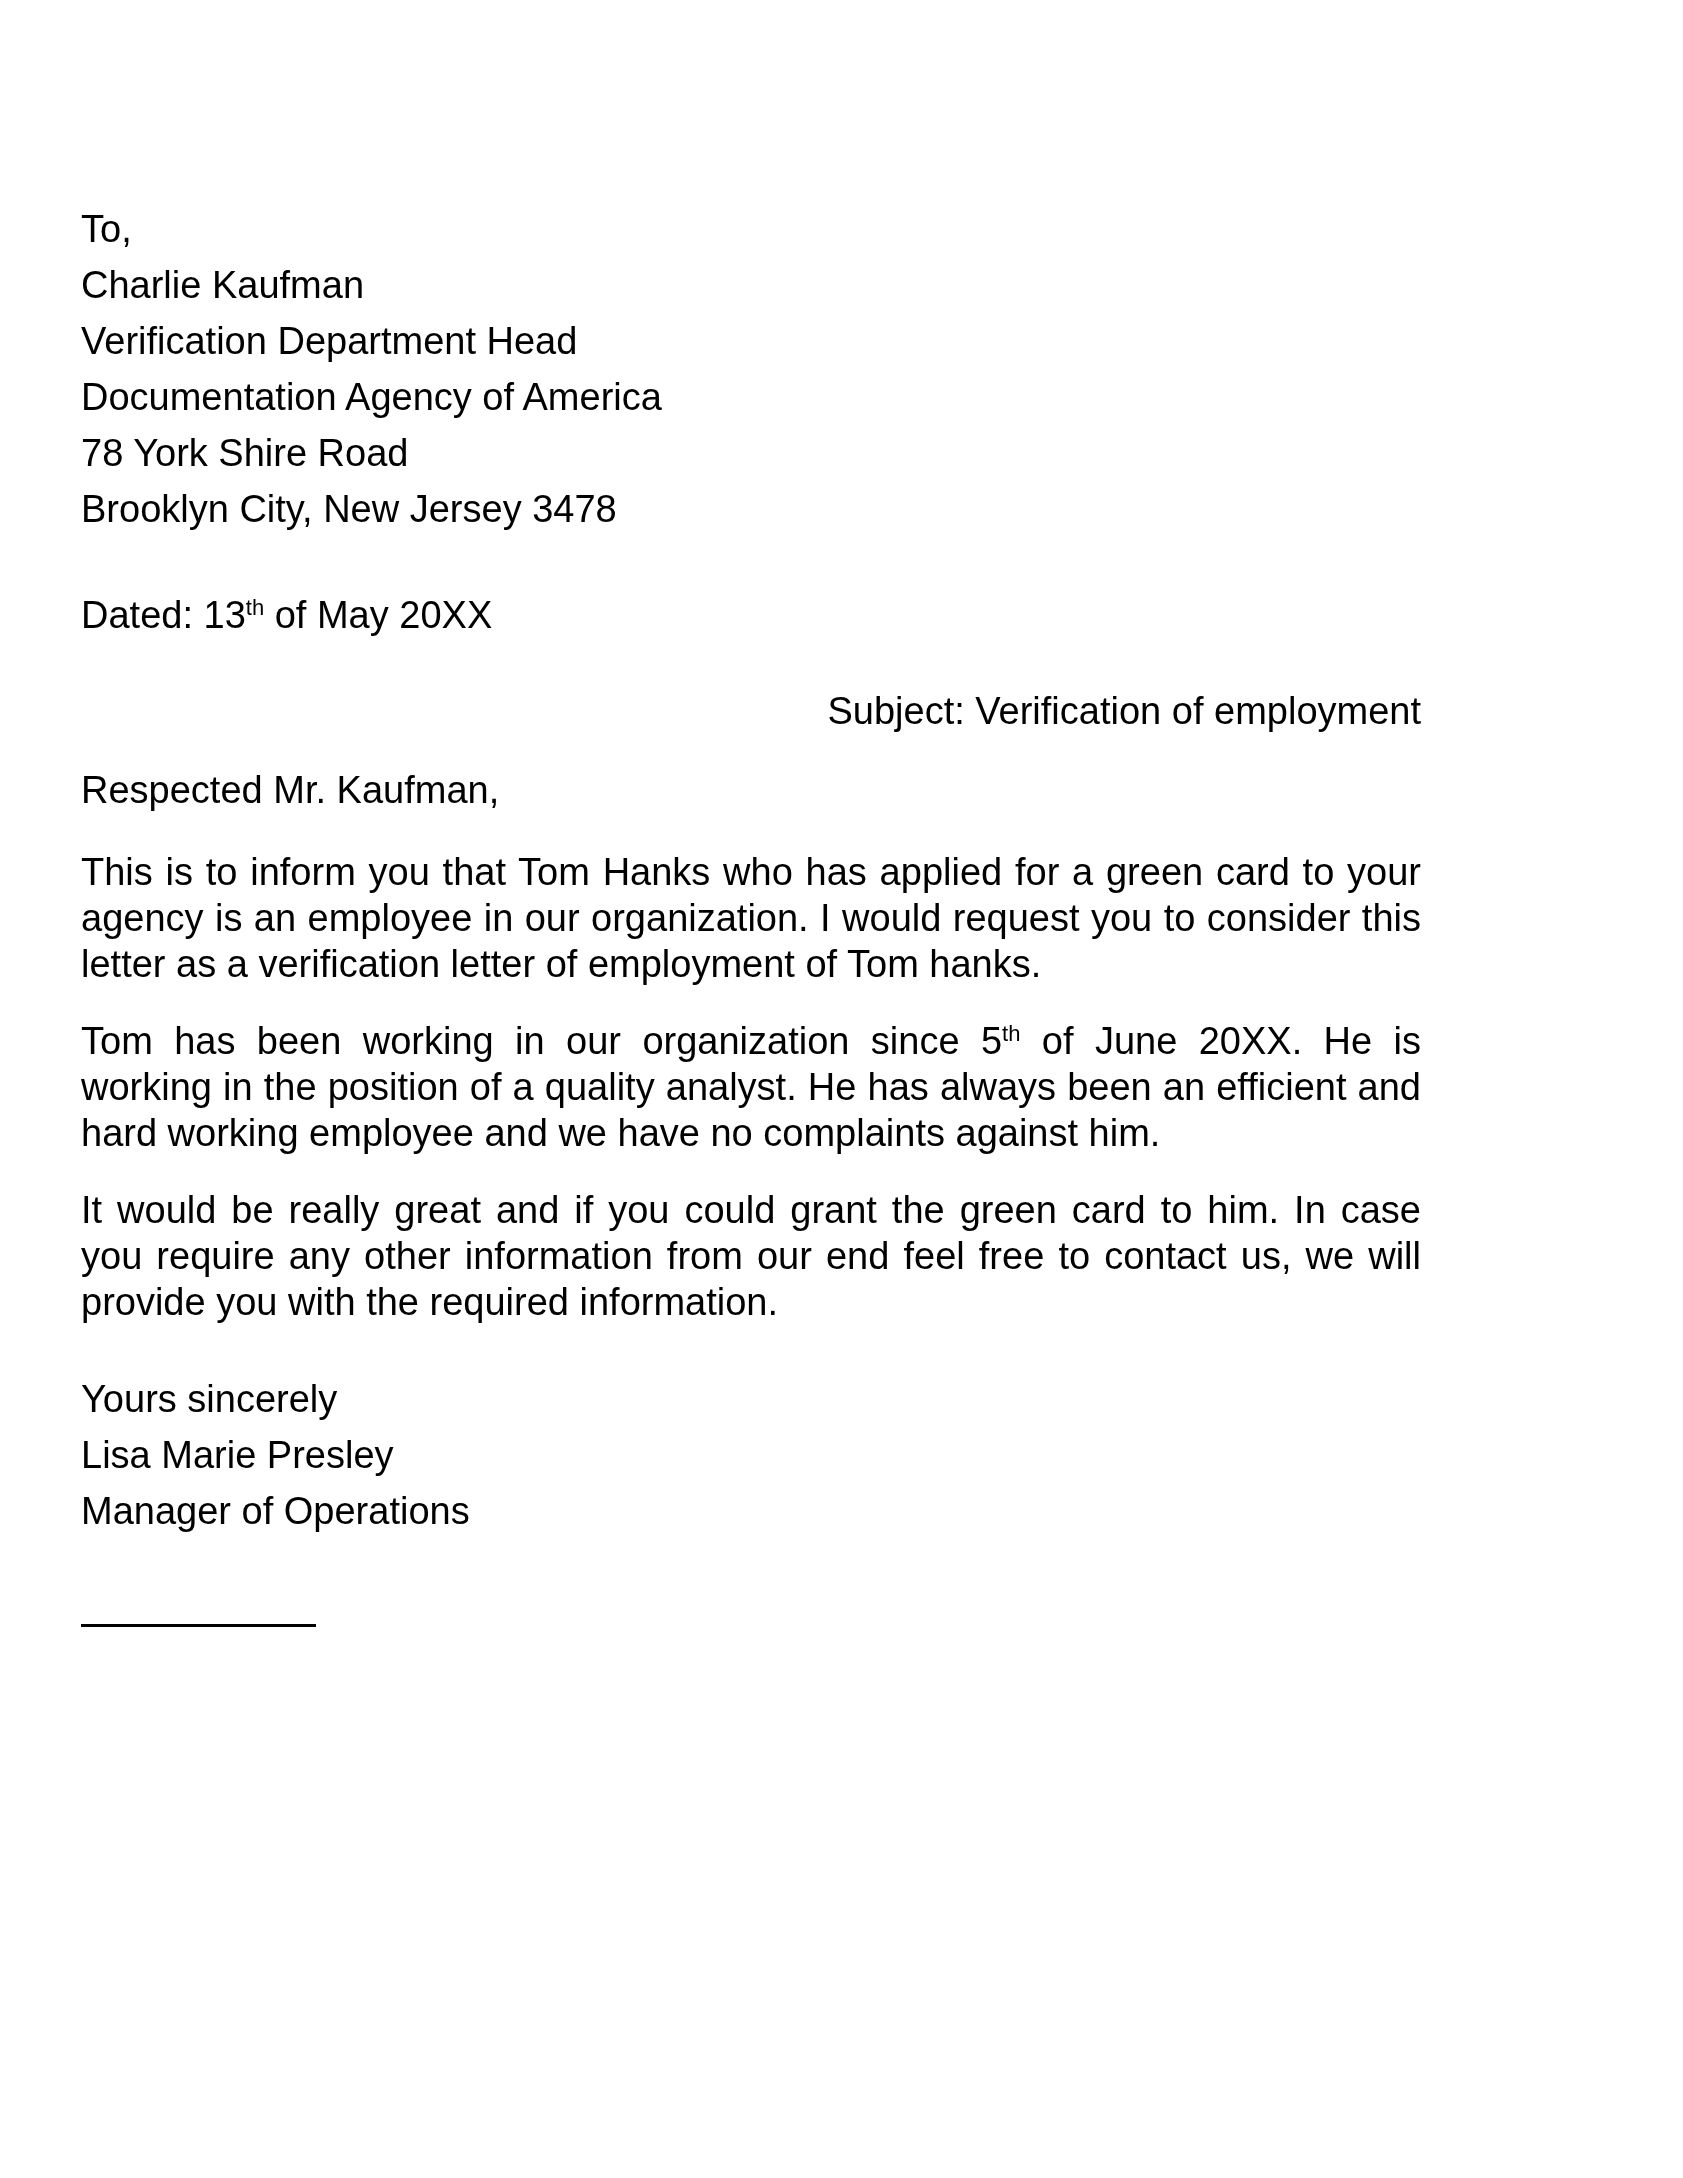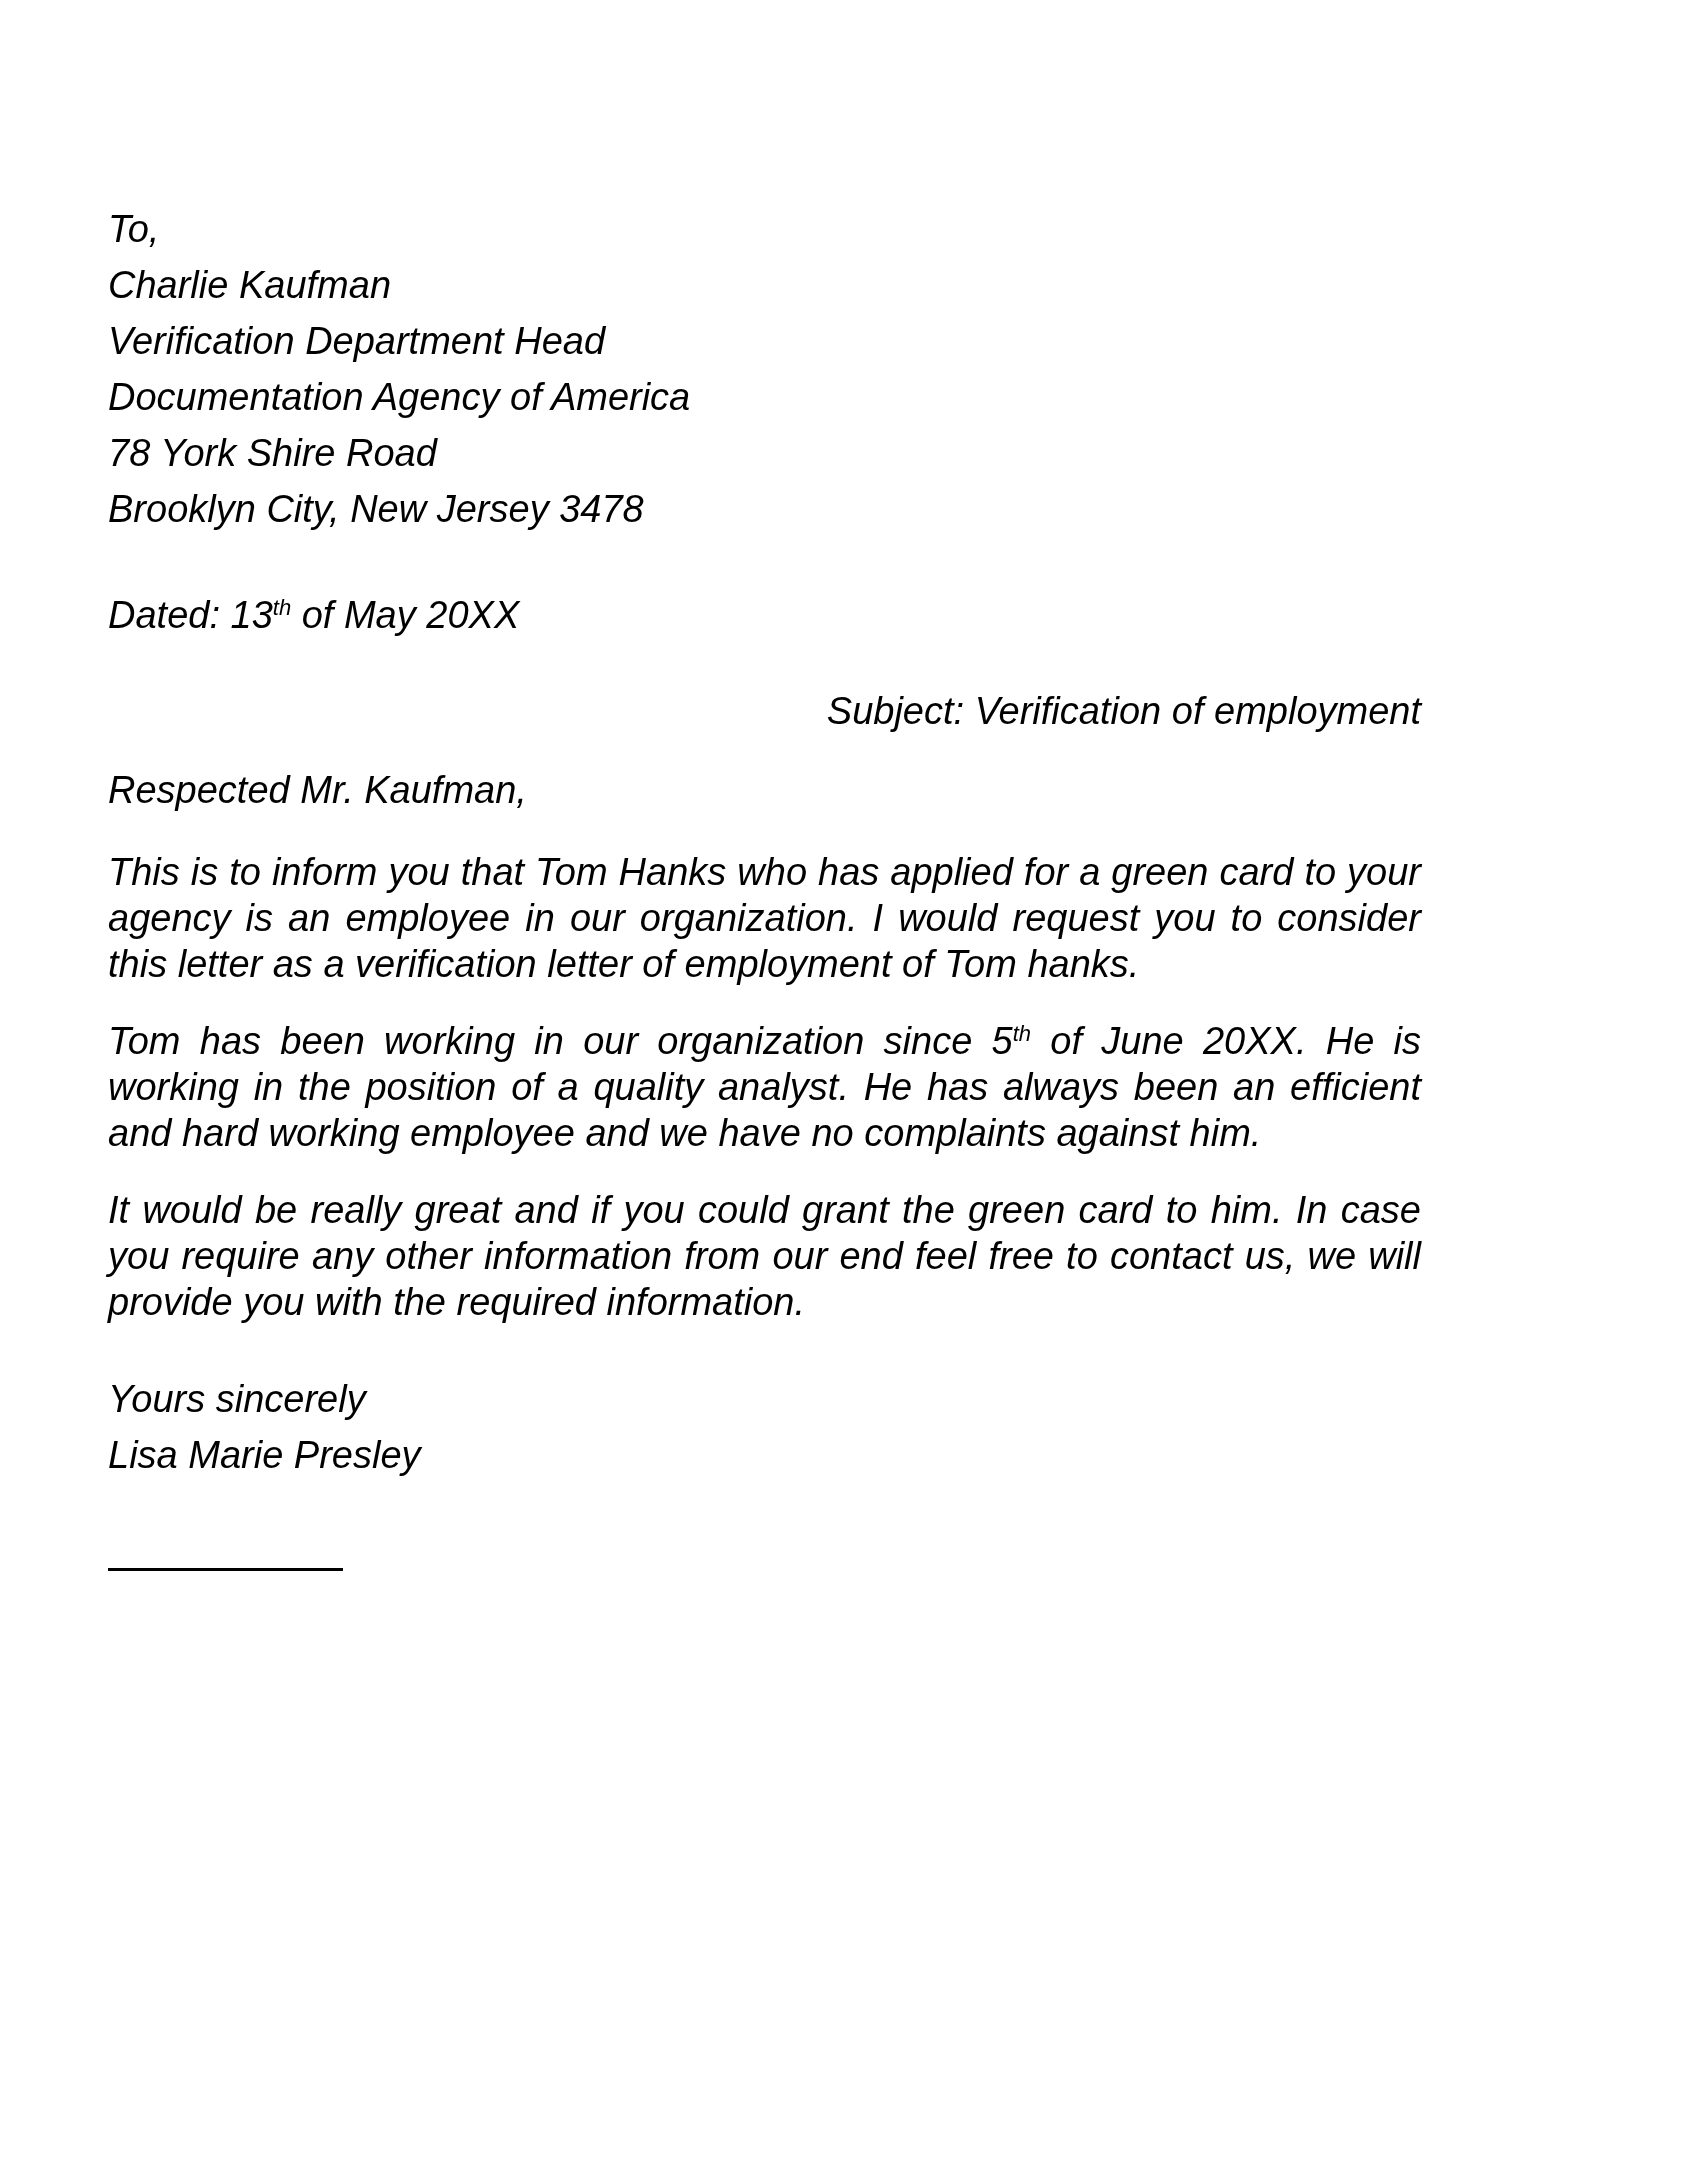--- a/index.html
+++ b/index.html
@@ -12,22 +12,21 @@
     height: 2178px;
     background: #ffffff;
     color: #000000;
     font-family: "Liberation Sans", sans-serif;
     font-size: 38px;
     overflow: hidden;
   }
   .page {
     width: 1670px;
     height: 2178px;
-    padding: 201px 249px 0 108px;
-    font-style: italic;
+    padding: 201px 249px 0 81px;
   }
   .recipient p {
     margin: 0;
     line-height: 56px;
   }
   .date-line {
     margin: 50px 0 0 0;
     line-height: 56px;
   }
   .subject-line {
@@ -87,18 +86,19 @@
 
   <p class="body-para">This is to inform you that Tom Hanks who has applied for a green card to your agency is an employee in our organization. I would request you to consider this letter as a verification letter of employment of Tom hanks.</p>
 
   <p class="body-para"><span>Tom has been working in our organization since 5</span><sup class="ordinal">th</sup><span> of June 20XX. He is working in the position of a quality analyst. He has always been an efficient and hard working employee and we have no complaints against him.</span></p>
 
   <p class="body-para">It would be really great and if you could grant the green card to him. In case you require any other information from our end feel free to contact us, we will provide you with the required information.</p>
 
   <div class="closing">
     <p>Yours sincerely</p>
     <p>Lisa Marie Presley</p>
+    <p>Manager of Operations</p>
   </div>
 
   <div class="signature-line"></div>
 
 </div>
 
 
 </body></html>

